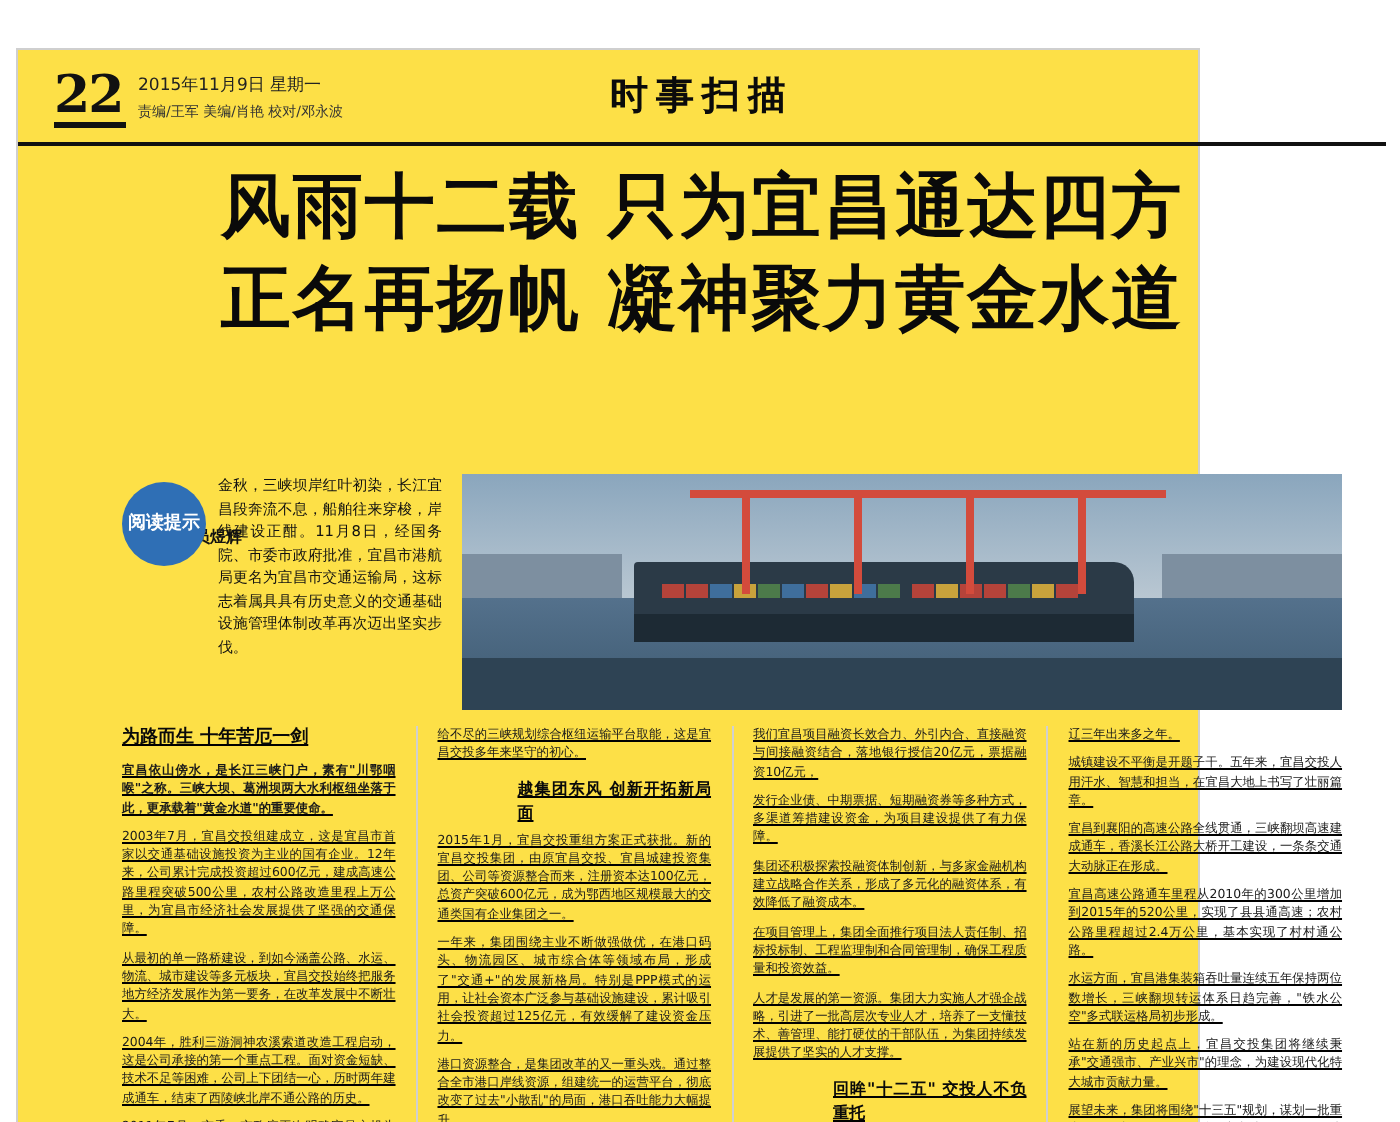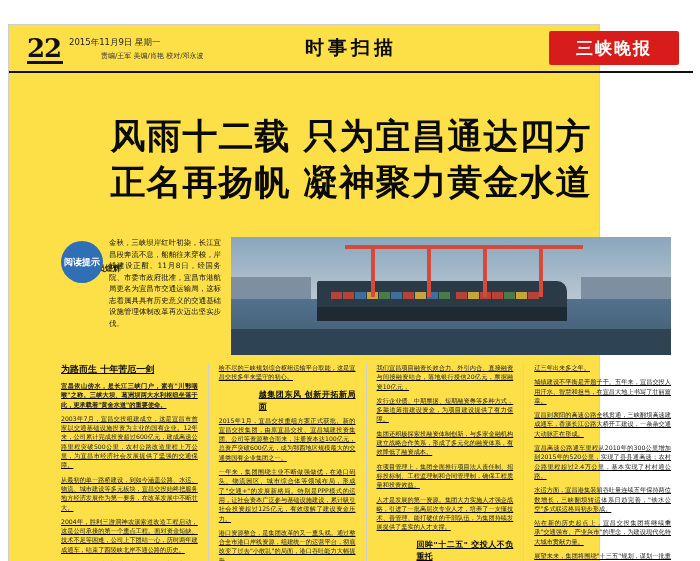--- a/index.html
+++ b/index.html
@@ -21,41 +21,40 @@
     position:absolute;left:18px;top:8px;font-size:26px;font-weight:bold;
     color:#111;letter-spacing:-1px;font-family:"DejaVu Serif","Liberation Serif",serif;
   }
   .page-num-underline{
     position:absolute;left:18px;top:36px;width:36px;height:3px;background:#111;
   }
   .date-line{
     position:absolute;left:60px;top:12px;font-size:8.5px;color:#222;white-space:nowrap;
   }
   .editor-line{
-    position:absolute;left:60px;top:26px;font-size:7px;color:#333;white-space:nowrap;margin-left:32px;
+    position:absolute;left:60px;top:26px;font-size:7px;color:#333;white-space:nowrap;
   }
   .section-title{
     position:absolute;left:0;top:10px;width:684px;text-align:center;
     font-size:19px;font-weight:bold;color:#0b0b0b;letter-spacing:4px;
     font-family:"DejaVu Serif","Liberation Serif",serif;
   }
   .logo{
     position:absolute;right:14px;top:6px;width:130px;height:34px;
     background:#d81c1c;border-radius:2px;
     display:flex;align-items:center;justify-content:center;
   }
   .logo span{
     color:#fff;font-size:17px;font-weight:bold;letter-spacing:2px;
     font-family:"DejaVu Serif","Liberation Serif",serif;
   }
   
   .headline{
     position:absolute;left:0;top:56px;width:684px;text-align:center;
     font-family:"DejaVu Serif","Liberation Serif",serif;
-    margin-top:32px;
   }
   .headline .l1,.headline .l2{
     font-size:35px;font-weight:bold;color:#0a0a0a;letter-spacing:1px;
     line-height:46px;white-space:nowrap;
   }
   
   .byline{
     position:absolute;left:56px;top:200px;font-size:8px;font-weight:bold;color:#111;margin-top:38px;
   }
   
@@ -119,23 +118,20 @@
 
 <div class="page">
   <div class="sheet">
 
     <div class="masthead">
       <div class="page-num">22</div>
       <div class="page-num-underline"></div>
       <div class="date-line">2015年11月9日  星期一</div>
       <div class="editor-line">责编/王军    美编/肖艳    校对/邓永波</div>
       <div class="section-title">时事扫描</div>
-      <div class="logo">
-        <span>三峡晚报</span>
-      </div>
     </div>
 
     <div class="headline">
       <div class="l1">风雨十二载  只为宜昌通达四方</div>
       <div class="l2">正名再扬帆  凝神聚力黄金水道</div>
     </div>
 
     <div class="byline">本报通讯员煜辉</div>
 
     <div class="hint-badge">

